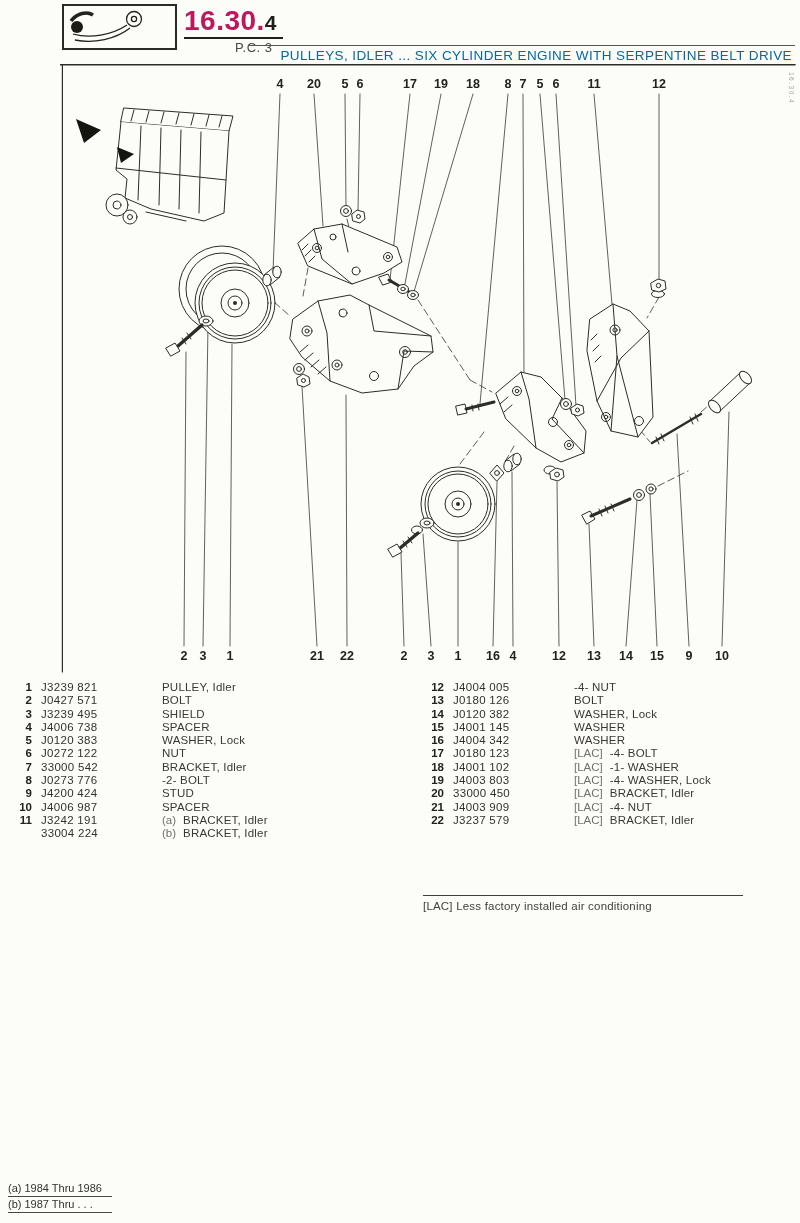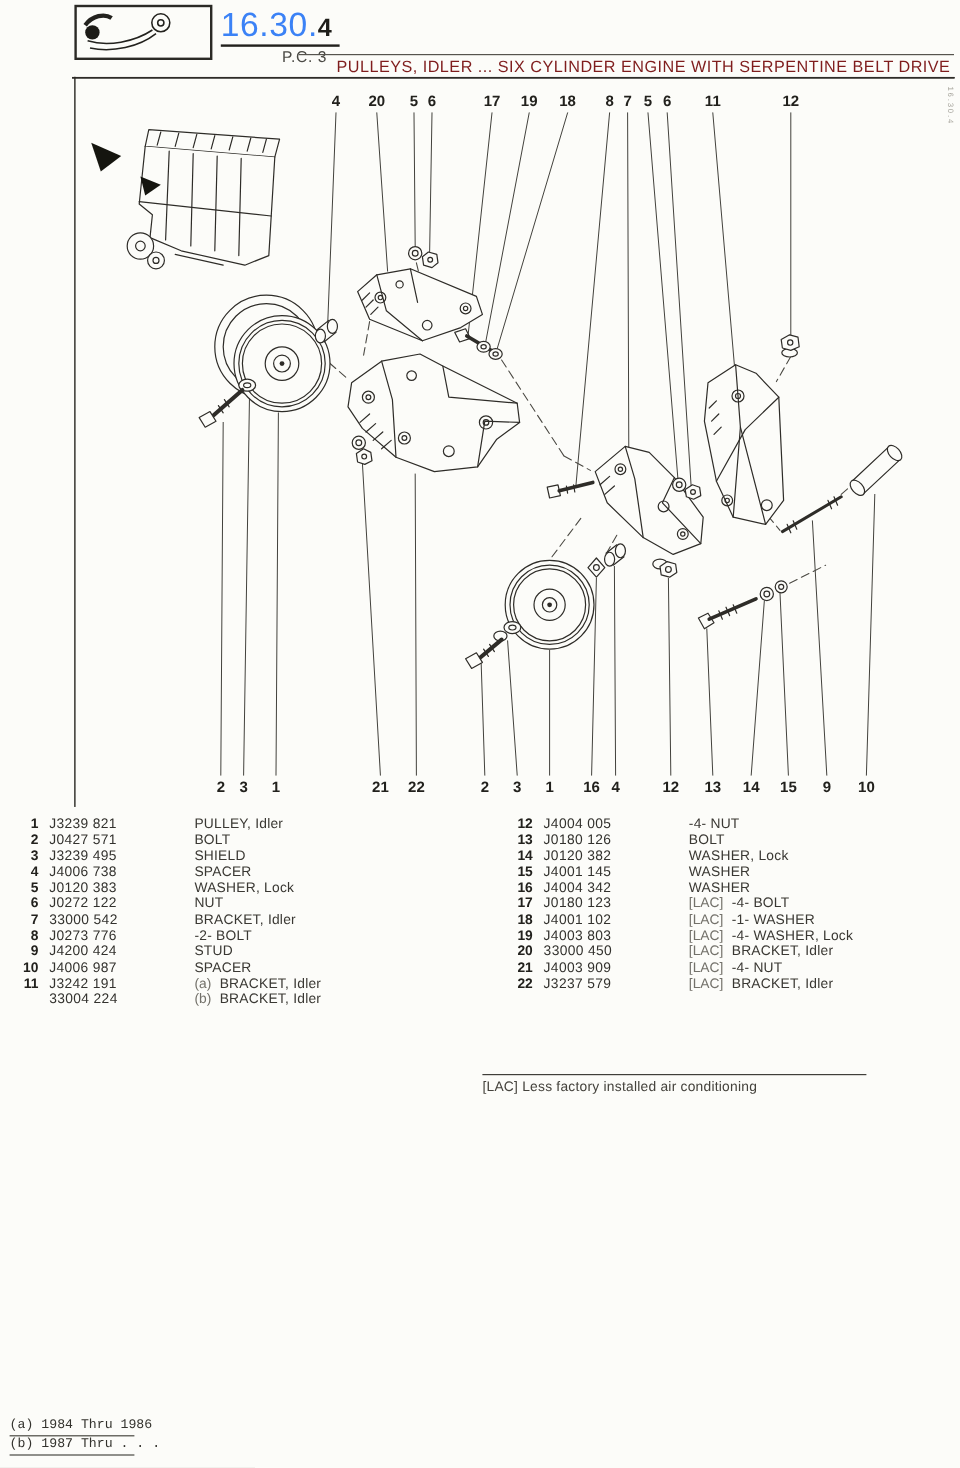--- a/index.html
+++ b/index.html
@@ -9,26 +9,26 @@
     font-family:"Liberation Sans", sans-serif;
     overflow:hidden;
   }
   
   .logo-box{
     position:absolute; left:62px; top:4px; width:111px; height:42px;
     border:2px solid #2b2a26; background:#fcfcf9;
   }
   .seccode{position:absolute; left:184px; top:5px;}
   .seccode .code-line{border-bottom:2.5px solid #22211d; padding:0 6px 0 0; white-space:nowrap;}
-  .seccode .big{font-weight:normal; font-size:28px; letter-spacing:0.5px; color:#3b82f6;}
+  .seccode .big{font-weight:bold; font-size:28px; letter-spacing:0.5px; color:#be185d;}
   .seccode .small{font-weight:bold; font-size:21px; color:#1e1d19;}
   .seccode .pc{font-size:13px; text-align:right; padding-right:10px; margin-top:1px; color:#4a4944; letter-spacing:0.5px;}
   .page-title{
     position:absolute; right:8px; top:48px; font-size:13.5px; letter-spacing:0.4px;
-    color:#7f1d1d; white-space:nowrap;
+    color:#0369a1; white-space:nowrap;
   }
   .rule-a{position:absolute; left:249px; top:45px; width:546px; border-top:1.2px solid #56544e;}
   .side-code{
     position:absolute; left:788px; top:72px; writing-mode:vertical-rl;
     font-size:6.5px; color:#a5a39b; letter-spacing:1.5px;
   }
   
   .diagram{position:absolute; left:0; top:0; width:800px; height:690px;}
   .dsvg{position:absolute; left:60px; top:64px;}
   .co{
@@ -40,26 +40,26 @@
   .parts-right{position:absolute; left:422px; top:681px; width:360px;}
   .prow{display:grid; grid-template-columns:22px 88px auto; column-gap:9px; line-height:13.3px; font-size:11.5px;}
   .pnum{text-align:right; font-weight:bold; color:#22211d;}
   .ppart{color:#32312d; letter-spacing:0.3px;}
   .pdesc-cell{white-space:nowrap;}
   .pnote{color:#73716a;padding-left:24px;}
   .pnote:not(:empty){margin-right:7px;}
   .pdesc{color:#3a3833; letter-spacing:0.2px;}
   
   .lac-note{
-    position:absolute; left:402px; top:895px; width:320px;
+    position:absolute; left:423px; top:895px; width:320px;
     border-top:1.5px solid #403f3a; padding-top:4px;
     font-size:11.5px; color:#44423c; letter-spacing:0.2px;
   }
   .footnotes{position:absolute; left:8px; top:1181px; font-size:11px; color:#33322d;}
-  .footnotes .fn{width:104px; border-bottom:1.2px solid #4a4943; padding:1px 0 2px 0; white-space:nowrap;font-family:Liberation Mono, monospace;}
+  .footnotes .fn{width:104px; border-bottom:1.2px solid #4a4943; padding:1px 0 2px 0; white-space:nowrap;}
 </style>
 </head>
 <body>
 
 <div class="page">
 
   <div class="logo-box">
     <svg width="107" height="38" viewBox="0 0 107 38">
       <g stroke="#23221e" fill="none" stroke-width="1.3">
         <circle cx="70" cy="13" r="7.5"></circle>

